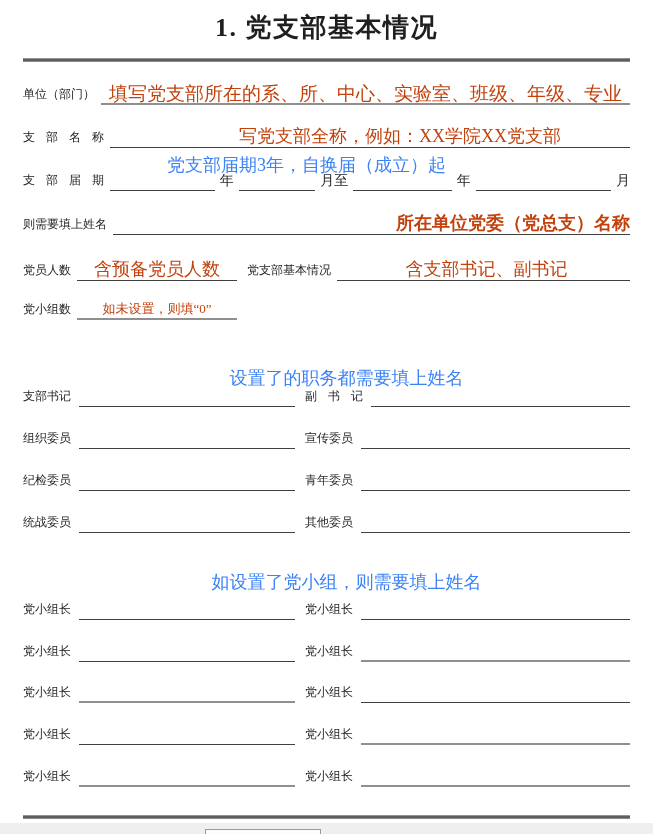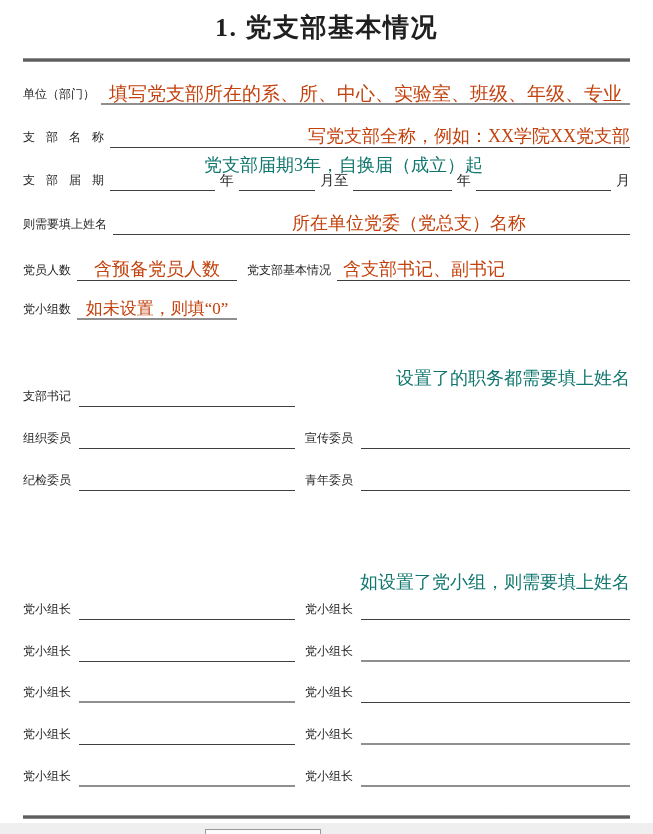--- a/index.html
+++ b/index.html
@@ -30,33 +30,33 @@
   }
   .unit-txt { font-size:14px; line-height:19px; white-space:nowrap; padding:0 5px 1px 5px; }
 
   .field {
     flex:1; height:21px; line-height:21px; margin-left:6px;
     border-bottom:1px solid #3f3f3f;
     text-align:center; color:#c2410c; font-size:18px; white-space:nowrap; overflow:visible;
   }
   .field.gray { border-bottom:2px solid #8f8f8f; height:20px; }
   .field.big  { font-size:19px; }
-  .field.small{ font-size:17px; }
-  .field.offL60 { text-align:right; padding-left:60px; }
-  .field.offL75 { text-align:center; padding-left:75px; }
-  .field.offL6  { text-align:left; padding-left:6px; }
+  .field.small{ font-size:13px; }
+  .field.offL60 { text-align:center; padding-left:60px; }
+  .field.offL75 { text-align:right; padding-left:75px;font-weight:bold; }
+  .field.offL6  { text-align:center; padding-left:6px; }
   .field.fixed160 { flex:0 0 160px; }
 
   .cell-l { flex:0 0 272px; display:flex; align-items:flex-end; }
   .cell-r { flex:1; display:flex; align-items:flex-end; margin-left:10px; }
   .cell-l .field, .cell-r .field { margin-left:8px; }
 
   .note {
-    position:absolute; text-align:right;
-    color:#0f766e; font-size:18px; line-height:20px; white-space:nowrap;
+    position:absolute; text-align:center;
+    color:#3b82f6; font-size:18px; line-height:20px; white-space:nowrap;
   }
 
   .tf { margin-left:0; }
   .tf1 { flex:100; } .tf2 { flex:73; } .tf3 { flex:94; } .tf4 { flex:129; }
 
   .footer-strip {
     position:absolute; left:0; right:0; top:823px; height:11px; background:#efefef;
   }
   .partial-box {
     position:absolute; left:205px; top:6px; width:114px; height:8px;
@@ -125,38 +125,52 @@
     </span>
   </div>
 
   <div class="note" style="top:368px;left:63px;right:23px">设置了的职务都需要填上姓名</div>
 
   <div class="frow" style="top:381px">
     <span class="cell-l">
       <span class="lbl">支部书记</span>
       <span class="field"></span>
     </span>
+    <span class="cell-r">
+      <span class="lbl">副 书 记</span>
+      <span class="field"></span>
+    </span>
   </div>
   <div class="frow" style="top:423px">
     <span class="cell-l">
       <span class="lbl">组织委员</span>
       <span class="field"></span>
     </span>
     <span class="cell-r">
       <span class="lbl">宣传委员</span>
       <span class="field"></span>
     </span>
   </div>
   <div class="frow" style="top:465px">
     <span class="cell-l">
       <span class="lbl">纪检委员</span>
       <span class="field"></span>
     </span>
     <span class="cell-r">
       <span class="lbl">青年委员</span>
+      <span class="field"></span>
+    </span>
+  </div>
+  <div class="frow" style="top:507px">
+    <span class="cell-l">
+      <span class="lbl">统战委员</span>
+      <span class="field"></span>
+    </span>
+    <span class="cell-r">
+      <span class="lbl">其他委员</span>
       <span class="field"></span>
     </span>
   </div>
 
   <div class="note" style="top:572px;left:63px;right:23px">如设置了党小组，则需要填上姓名</div>
 
   <div class="frow" style="top:594px">
     <span class="cell-l">
       <span class="lbl">党小组长</span>
       <span class="field"></span>

